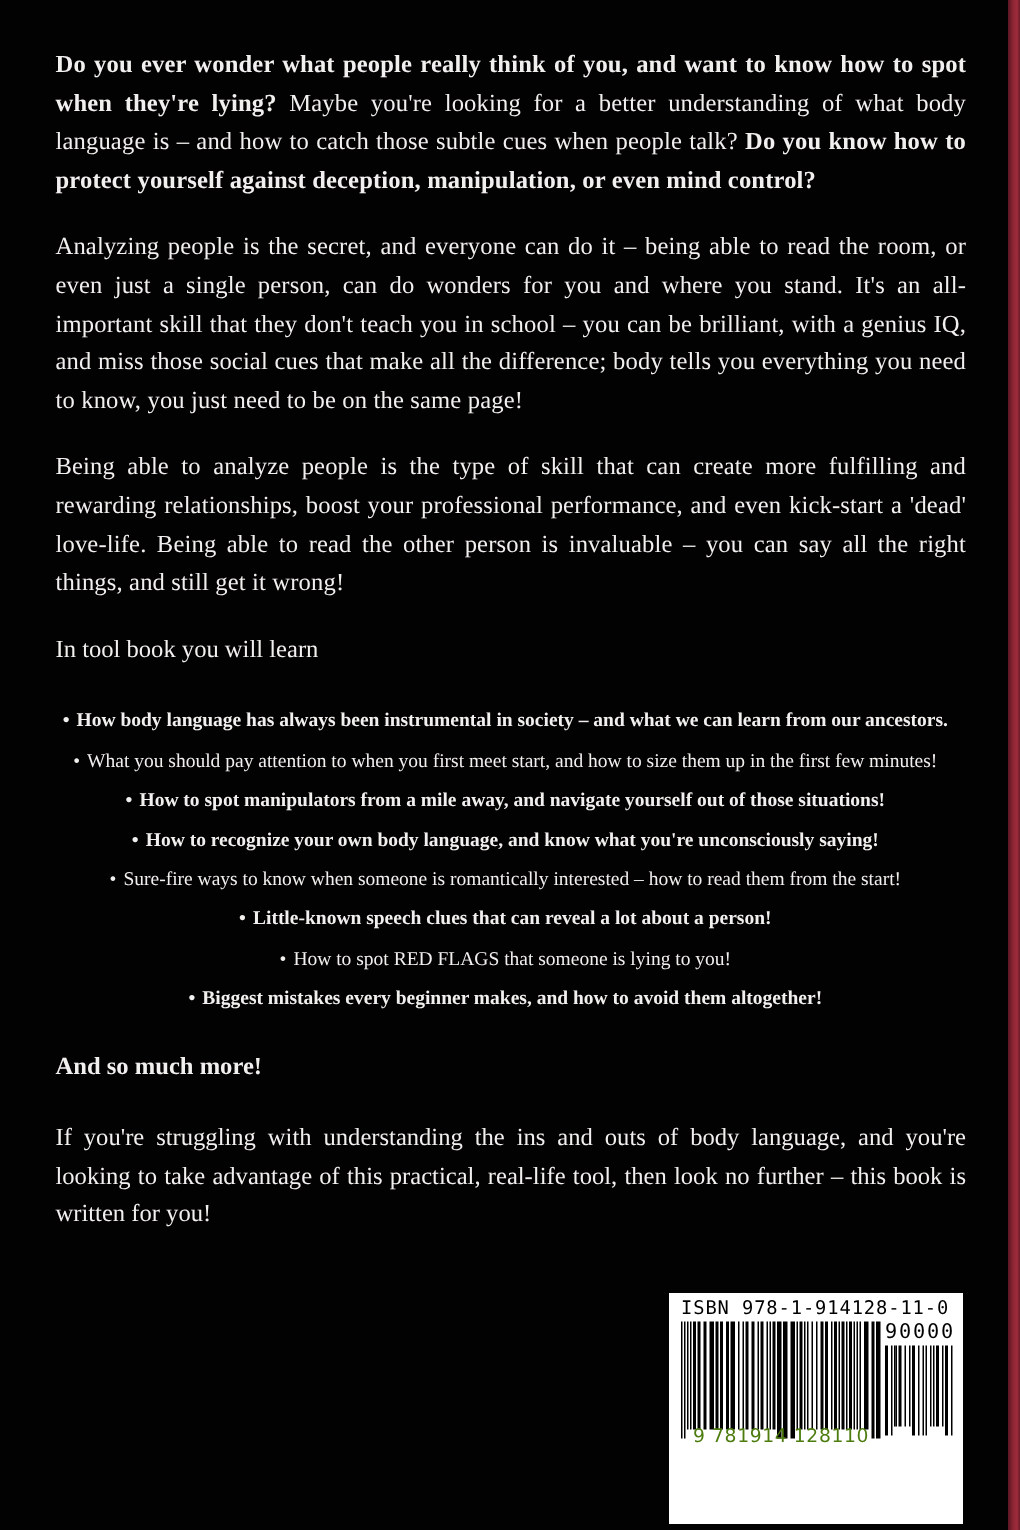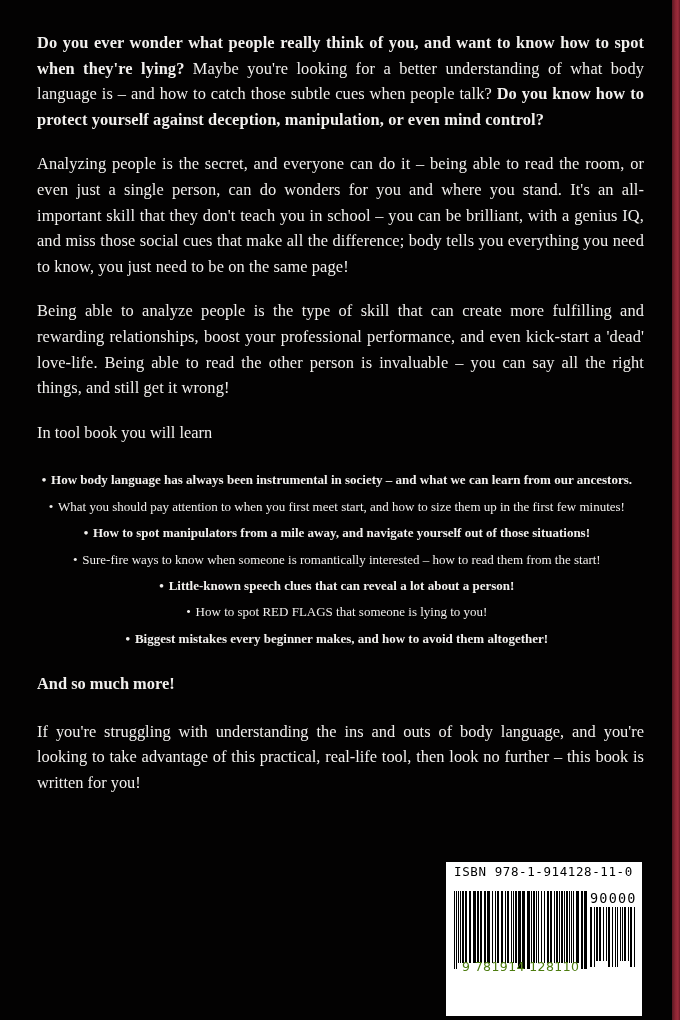--- a/index.html
+++ b/index.html
@@ -119,21 +119,21 @@
   .isbn-text {
     font-family: "DejaVu Sans Mono", "Liberation Mono", monospace;
     font-size: 12.5px;
     letter-spacing: 0.6px;
     line-height: 14px;
     white-space: nowrap;
     color: #000;
   }
   .bars-area {
     position: relative;
-    margin-top: 12px;
+    margin-top: 2px;
     height: 84px;
     padding-left: 48px;
   }
   .main-bars {
     position: absolute;
     left: 0;
     top: 0;
     width: 134px;
     height: 78px;
     display: flex;
@@ -191,20 +191,21 @@
 
     <p class="block">Being able to analyze people is the type of skill that can create more fulfilling and rewarding relationships, boost your professional performance, and even kick-start a 'dead' love-life. Being able to read the other person is invaluable – you can say all the right things, and still get it wrong!</p>
 
 
     <p class="learn-intro">In tool book you will learn</p>
 
     <ul class="bullets">
       <li class="bold"><span class="dot">•</span><span>How body language has always been instrumental in society – and what we can learn from our ancestors.</span></li>
       <li class="reg"><span class="dot">•</span><span>What you should pay attention to when you first meet start, and how to size them up in the first few minutes!</span></li>
       <li class="bold"><span class="dot">•</span><span>How to spot manipulators from a mile away, and navigate yourself out of those situations!</span></li>
+      <li class="bold"><span class="dot">•</span><span>How to recognize your own body language, and know what you're unconsciously saying!</span></li>
       <li class="reg"><span class="dot">•</span><span>Sure-fire ways to know when someone is romantically interested – how to read them from the start!</span></li>
       <li class="bold"><span class="dot">•</span><span>Little-known speech clues that can reveal a lot about a person!</span></li>
       <li class="reg"><span class="dot">•</span><span>How to spot RED FLAGS that someone is lying to you!</span></li>
       <li class="bold"><span class="dot">•</span><span>Biggest mistakes every beginner makes, and how to avoid them altogether!</span></li>
     </ul>
 
     <p class="more">And so much more!</p>
 
     <p class="closing">If you're struggling with understanding the ins and outs of body language, and you're looking to take advantage of this practical, real-life tool, then look no further – this book is written for you!</p>
 

